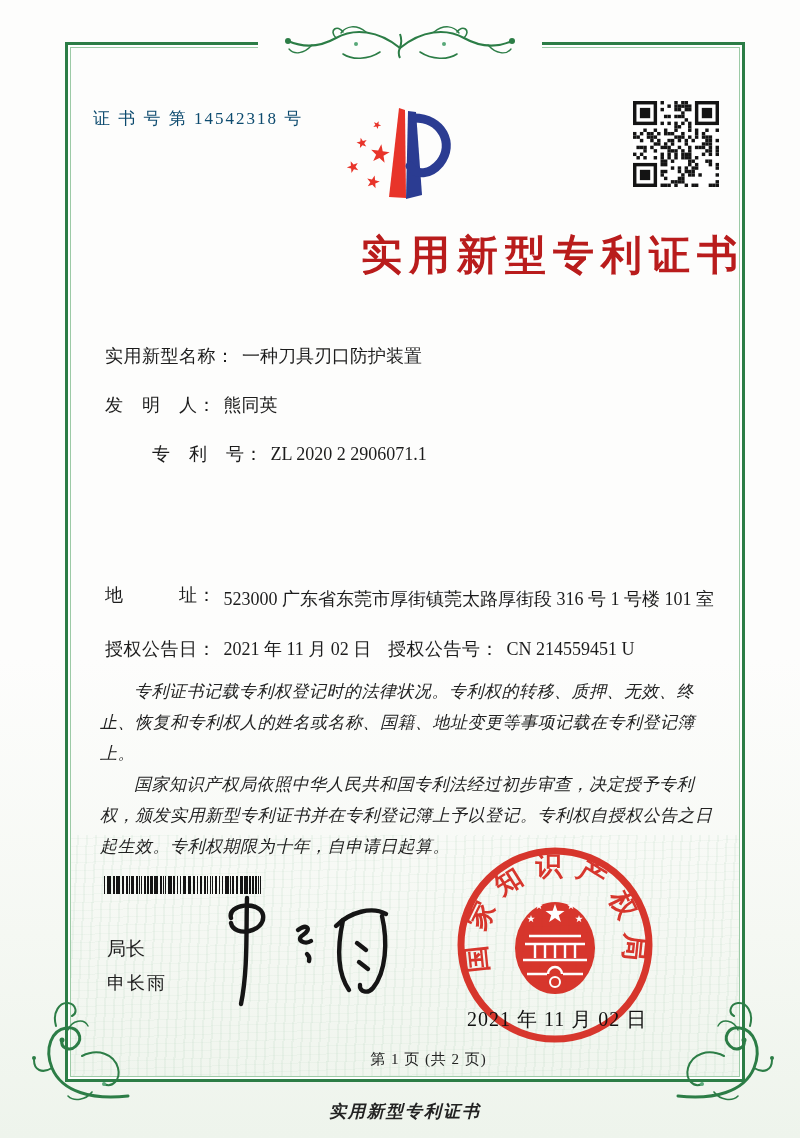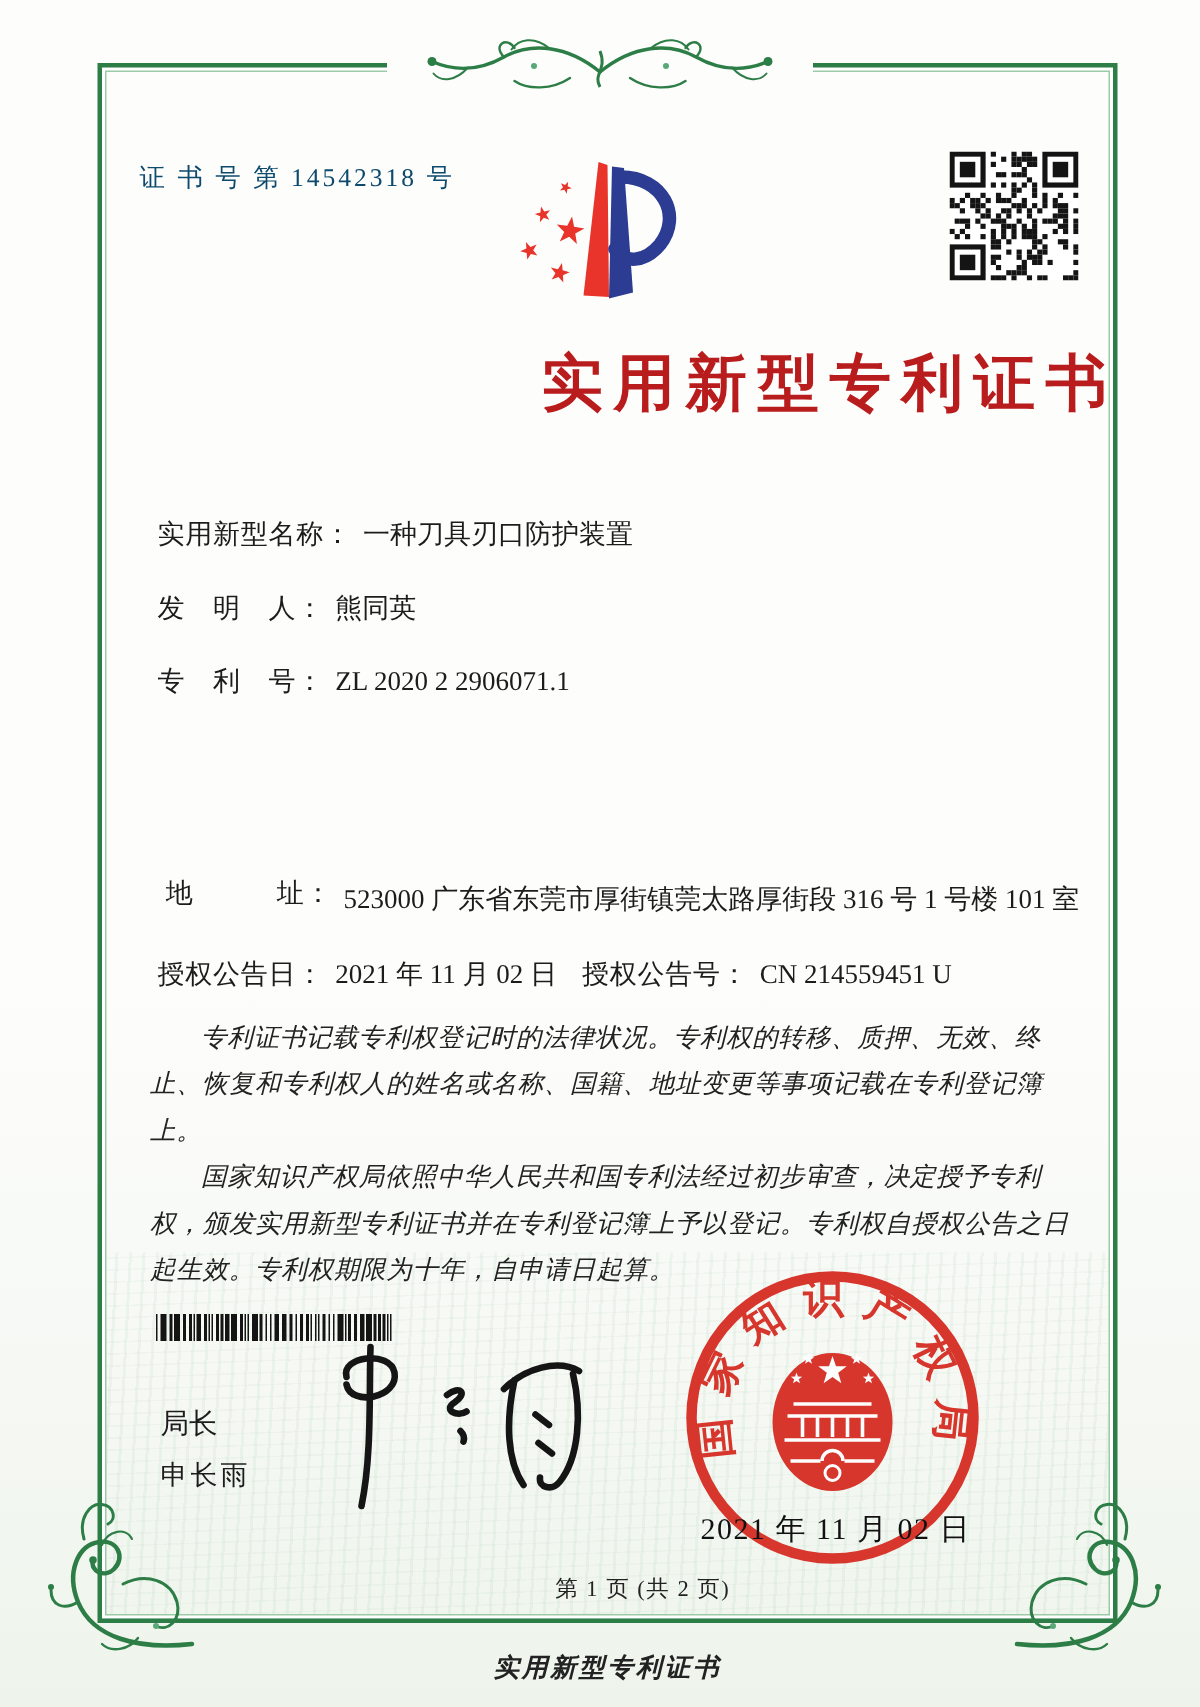--- a/index.html
+++ b/index.html
@@ -41,22 +41,22 @@
   .title{
     position:absolute;left:65px;top:228px;width:680px;
     text-align:right;font-size:41px;font-weight:700;
     letter-spacing:7px;text-indent:7px;color:#b91c1c;
   }
   .row{position:absolute;left:105px;font-size:18px;color:var(--text);white-space:nowrap;}
   .row .flabel{letter-spacing:.5px;}
   .row .fvalue{margin-left:8px;}
   .row-addr{white-space:normal;width:620px;}
   .row-addr .fvalue{display:inline-block;max-width:500px;line-height:1.85;vertical-align:top;}
-  .r1{top:344px;} .r2{top:393px;} .r3{top:442px;} .r4{top:491px;}
-  .r5{top:540px;} .r6{top:583px;text-align:center;} .r7a{top:637px;} .r7b{top:637px;left:388px;}
+  .r1{top:344px;} .r2{top:393px;} .r3{top:442px;margin-left:47px;} .r4{top:491px;}
+  .r5{top:540px;} .r6{top:583px;} .r7a{top:637px;} .r7b{top:637px;left:388px;}
   .paragraphs{
     position:absolute;left:100px;top:676px;width:620px;
     font-size:17px;line-height:31px;font-style:italic;color:#222;
     letter-spacing:.5px;
   }
   .paragraphs p{text-indent:2em;}
   .barcode{position:absolute;left:104px;top:876px;width:163px;height:18px;}
   .barcode svg{width:100%;height:100%;}
   .signer-title{position:absolute;left:107px;top:936px;font-size:19px;}
   .signer-name{position:absolute;left:107px;top:971px;font-size:18px;letter-spacing:2px;}

